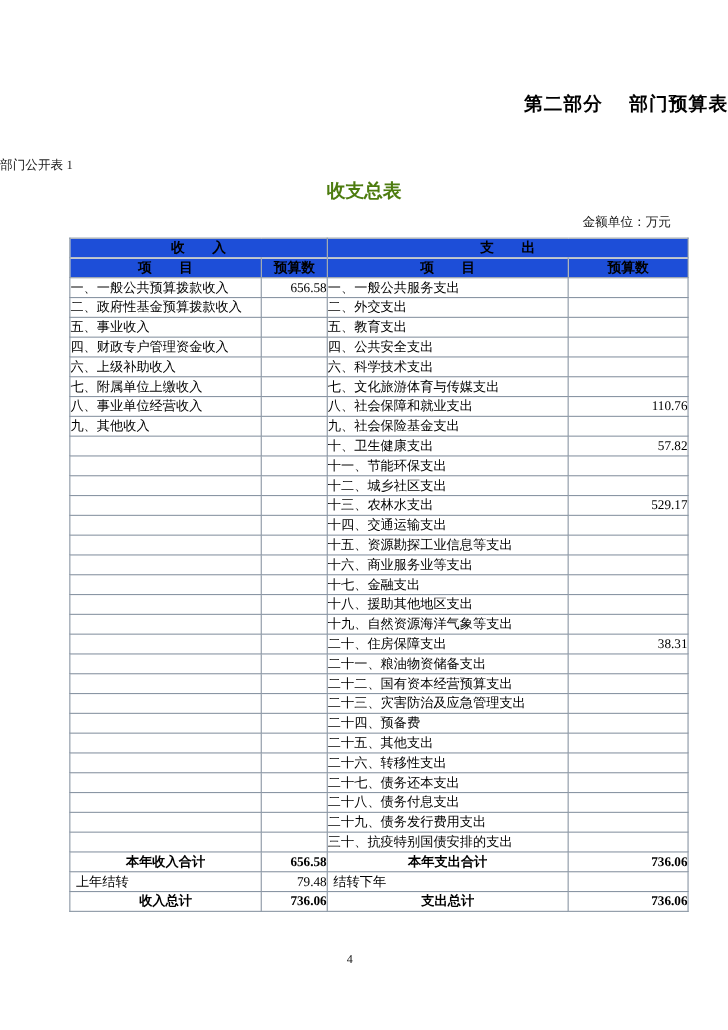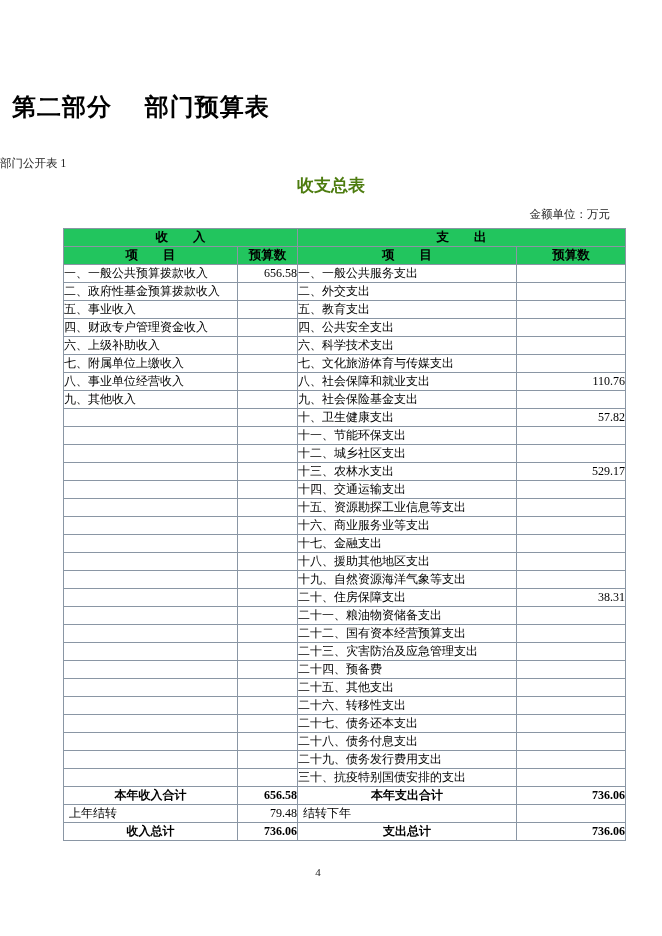--- a/index.html
+++ b/index.html
@@ -12,25 +12,25 @@
     width: 662px;
     height: 936px;
     background: #ffffff;
     overflow: hidden;
     font-family: "Liberation Serif", serif;
     color: #000000;
     box-sizing: border-box;
     padding-top: 83px;
   }
   .part-title {
-    margin: 12px;
-    text-align: left;
+    margin: 0;
+    text-align: right;
     font-family: "Liberation Sans", sans-serif;
     font-weight: bold;
-    font-size: 24px;
+    font-size: 17px;
     line-height: 24px;
     letter-spacing: 1px;
     color: #000000;
   }
   .table-label {
     margin-top: 38px;
     padding-right: 80px;
     font-size: 11.5px;
     line-height: 13px;
     color: #1a1a1a;
@@ -65,21 +65,21 @@
   table.budget td {
     border: 1px solid #8a96a4;
     height: 17px;
     line-height: 17px;
     padding: 0;
     overflow: hidden;
     white-space: nowrap;
     font-weight: normal;
   }
   table.budget thead th {
-    background: #22c55e;
+    background: #1d4ed8;
     font-weight: bold;
     text-align: center;
     font-size: 12.5px;
   }
   .c-item { text-align: left;  padding-left: 5px; }
   .c-val  { text-align: right; padding-right: 5px; }
   tr.sum td { font-weight: bold; }
   tr.sum .c-label { text-align: center; }
   tr.plain .c-label { text-align: left; padding-left: 5px; }
   .page-number {

